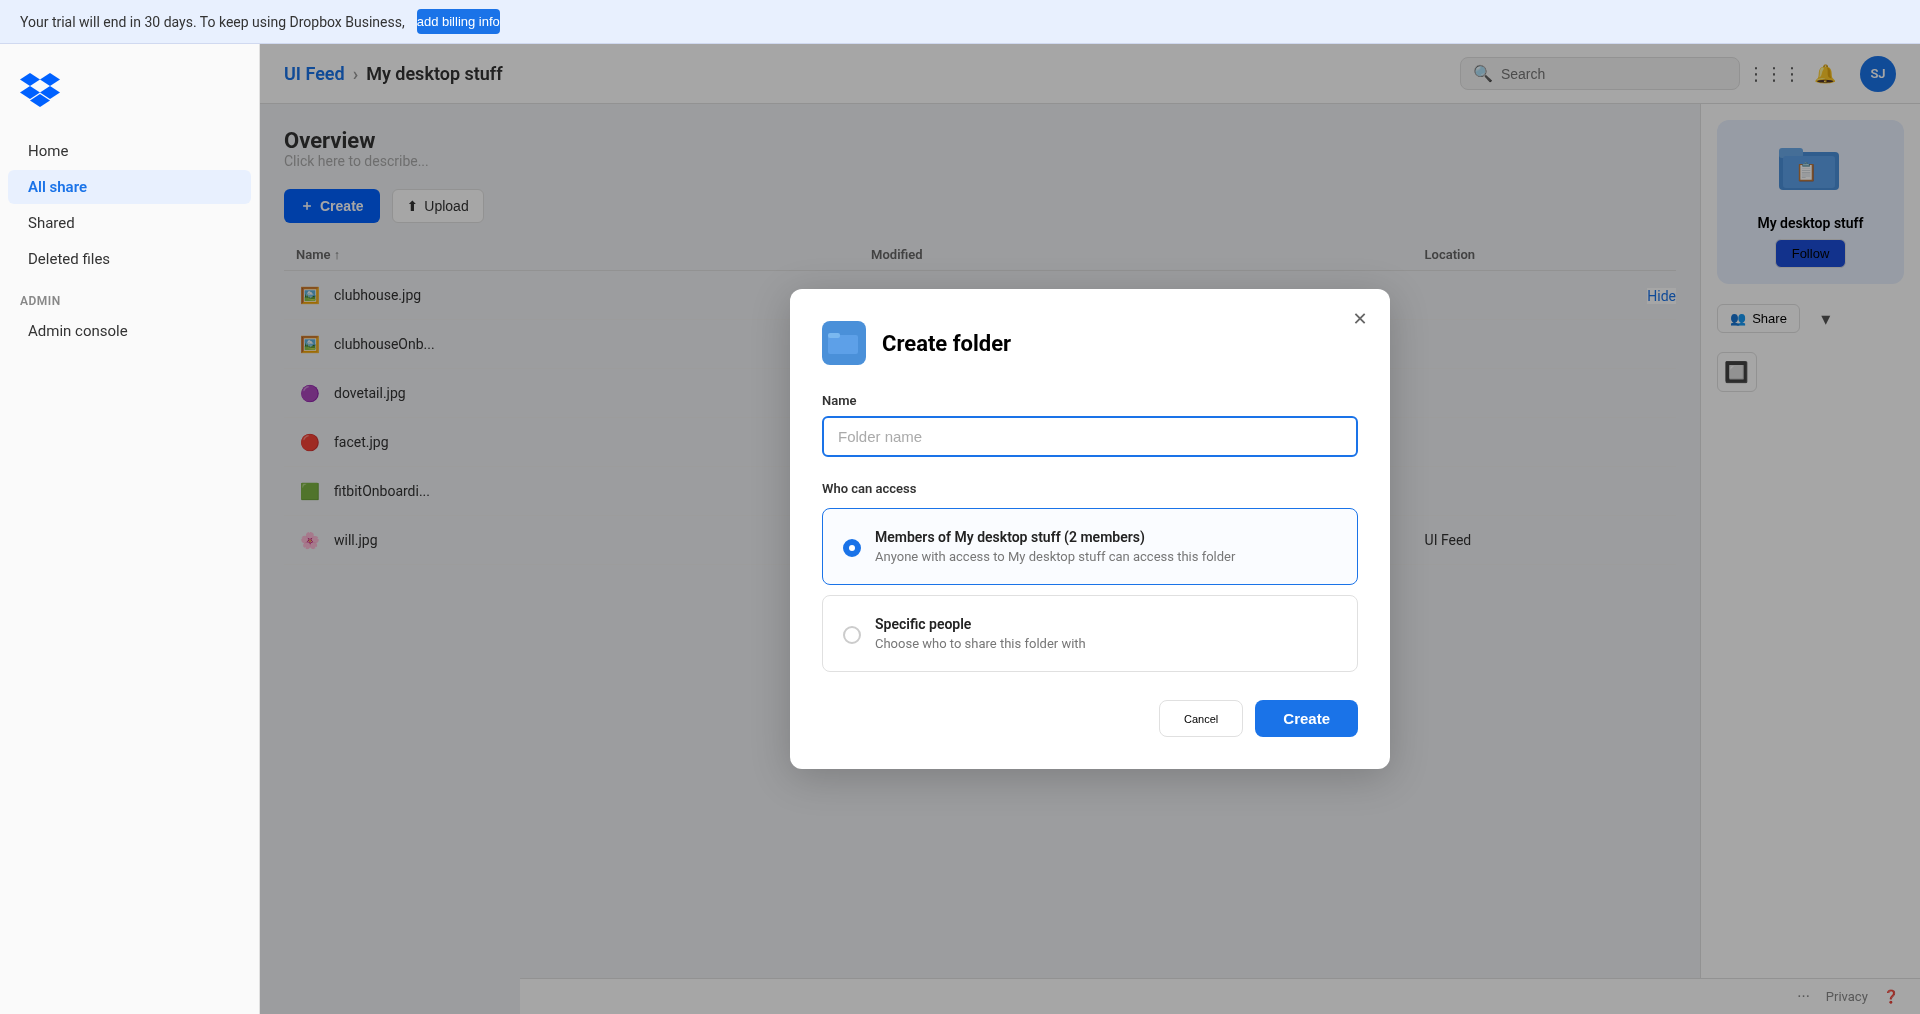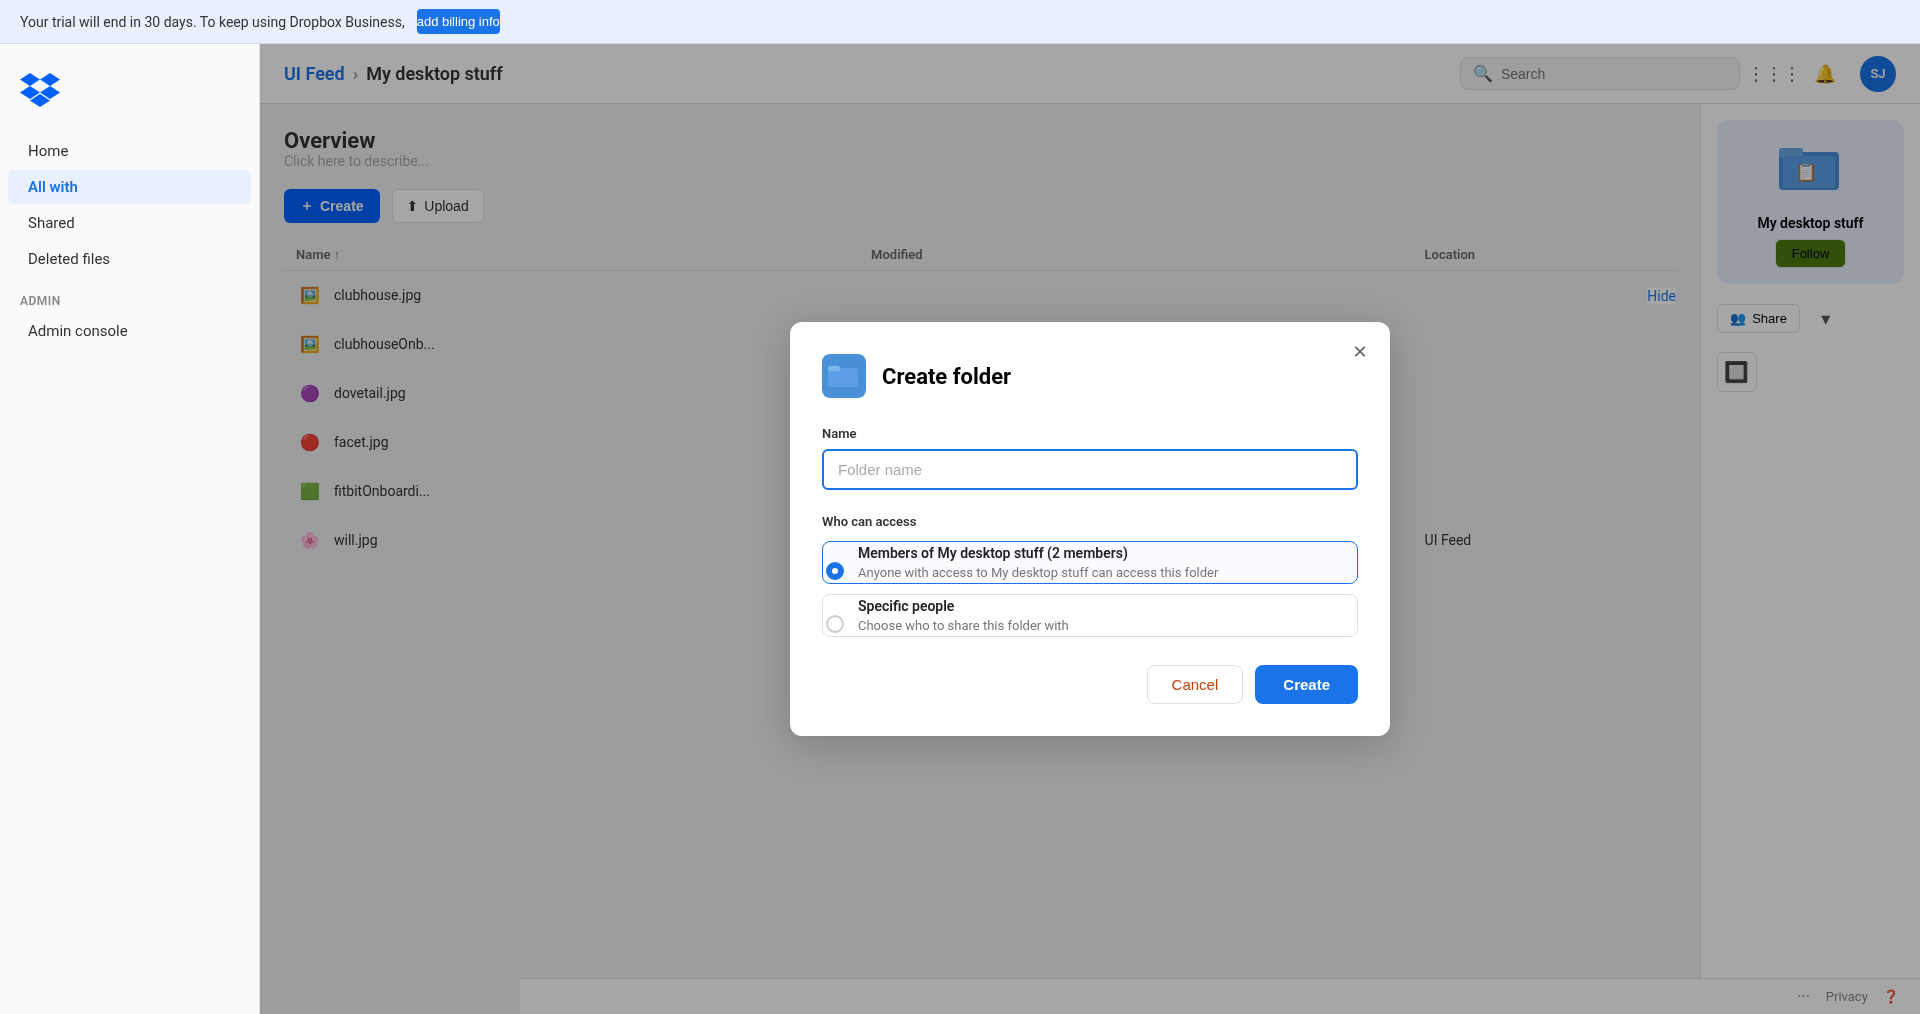--- a/index.html
+++ b/index.html
@@ -229,21 +229,21 @@
       padding: 16px;
       display: flex;
       flex-direction: column;
       align-items: center;
       margin-bottom: 16px;
     }
     .panel-folder-icon { font-size: 60px; color: #4a90d9; margin-bottom: 8px; }
     .panel-folder-name { font-size: 14px; font-weight: 600; text-align: center; }
     .panel-follow-btn {
       border: 1px solid #e0e0e0;
-      background: #4d7c0f;
+      background: #1d4ed8;
       border-radius: 6px;
       padding: 6px 16px;
       font-size: 13px;
       cursor: pointer;
       margin-top: 8px;
     }
     .panel-hide-btn {
       position: absolute;
       right: 228px;
       top: 168px;
@@ -341,24 +341,24 @@
     .modal-input::placeholder { color: #aaa; }
     .who-can-access-label {
       font-size: 13px;
       font-weight: 600;
       color: #333;
       margin-bottom: 12px;
     }
     .radio-option {
       border: 1px solid #e0e0e0;
       border-radius: 8px;
-      padding: 3px;
+      padding: 20px;
       margin-bottom: 10px;
       display: flex;
-      align-items: flex-end;
+      align-items: center;
       gap: 14px;
       cursor: pointer;
       background: white;
     }
     .radio-option.selected {
       border-color: #1a73e8;
       background: #fafcff;
     }
     .radio-circle {
       width: 18px; height: 18px;
@@ -384,23 +384,23 @@
       display: flex;
       justify-content: flex-end;
       gap: 12px;
       margin-top: 28px;
     }
     .cancel-btn {
       background: white;
       border: 1px solid #e0e0e0;
       border-radius: 8px;
       padding: 10px 24px;
-      font-size: 15px;
-      cursor: pointer;
-      color: #c2410c;
+      font-size: 11px;
+      cursor: pointer;
+      color: #000000;
       font-weight: 500;
     }
     .create-modal-btn {
       background: #1a73e8;
       color: white;
       border: none;
       border-radius: 8px;
       padding: 10px 28px;
       font-size: 15px;
       font-weight: 600;
@@ -449,21 +449,21 @@
         <path d="M0 24.5L10 18L20 24.5L10 31L0 24.5Z" fill="#0061ff"></path>
         <path d="M20 24.5L30 18L40 24.5L30 31L20 24.5Z" fill="#0061ff"></path>
         <path d="M10 32.5L20 26L30 32.5L20 39L10 32.5Z" fill="#0061ff"></path>
       </svg>
     </div>
 
     <div class="sidebar-item">
       <span>Home</span>
     </div>
     <div class="sidebar-item active">
-      <span>All with</span>
+      <span>All share</span>
     </div>
     <div class="sidebar-item">
       <span>Shared</span>
     </div>
     <div class="sidebar-item">
       <span>Deleted files</span>
     </div>
 
     <div class="sidebar-section-label">Admin</div>
     <div class="sidebar-item">

